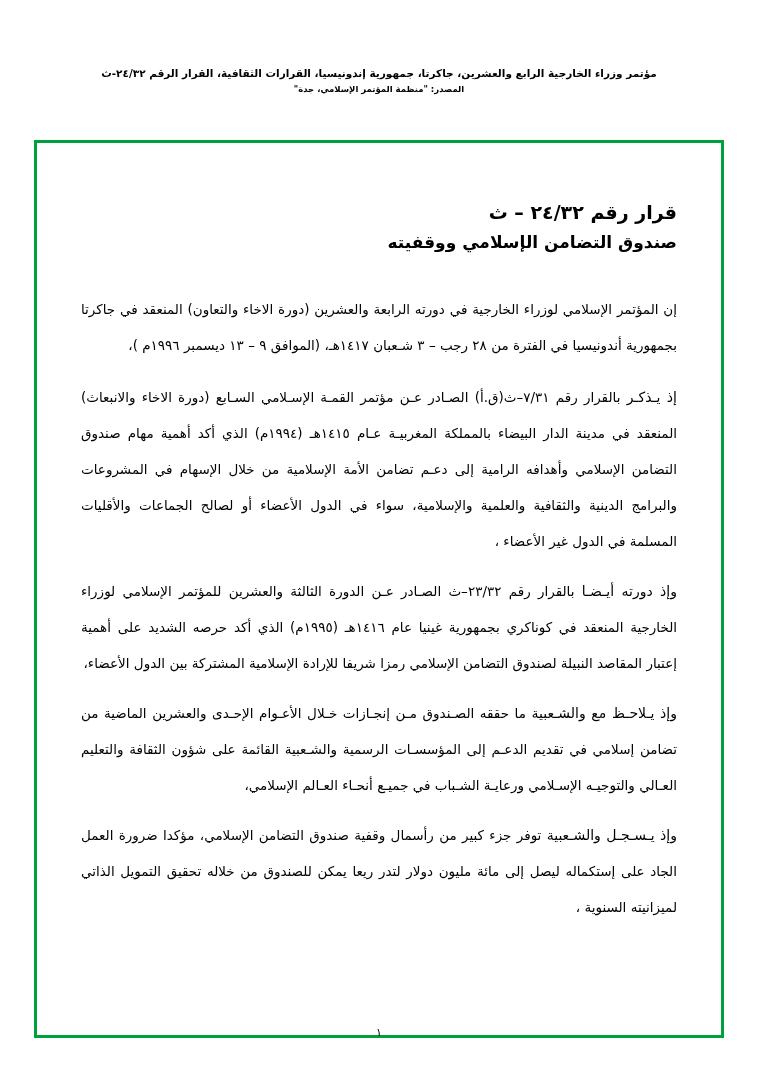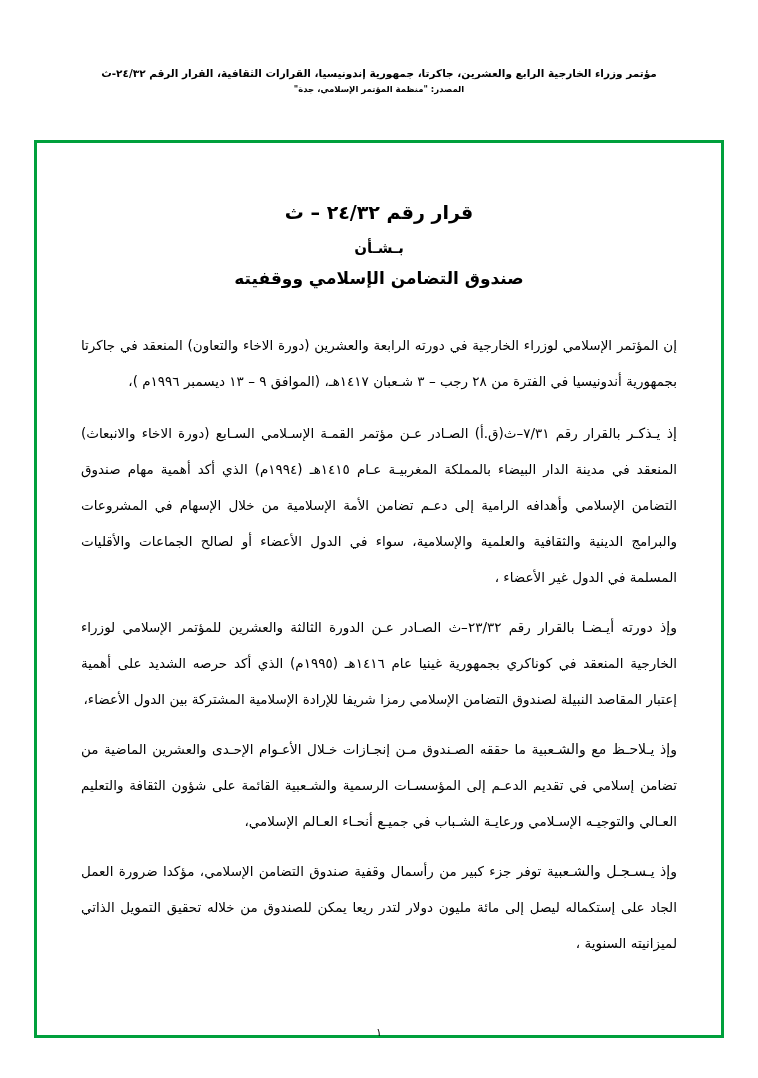--- a/index.html
+++ b/index.html
@@ -53,21 +53,21 @@
     border: 3px solid #00a03c;
     box-sizing: border-box;
   }
   .frame-inner {
     position: absolute;
     top: 0; left: 0; right: 0; bottom: 0;
     padding: 38px 44px 20px 44px;
     box-sizing: border-box;
   }
   .title-block {
-    text-align: center;
+    text-align: right;
     margin-top: 16px;
   }
   .title-main {
     font-size: 19px;
     font-weight: bold;
     letter-spacing: 1px;
     line-height: 30px;
     direction: rtl;
   }
   .title-sub {
@@ -124,21 +124,20 @@
   <div class="doc-header">
     <div class="hdr-line1">مؤتمر وزراء الخارجية الرابع والعشرين، جاكرتا، جمهورية إندونيسيا، القرارات الثقافية، القرار الرقم ٢٤/٣٢-ث</div>
     <div class="hdr-line2">المصدر: "منظمة المؤتمر الإسلامي، جدة"</div>
   </div>
 
   <div class="frame">
     <div class="frame-inner">
 
       <div class="title-block">
         <div class="title-main">قرار رقم ٢٤/٣٢ – ث</div>
-        <div class="title-sub">بـشـأن</div>
         <div class="title-topic">صندوق التضامن الإسلامي ووقفيته</div>
       </div>
 
       <div class="body-text">
 
         <p class="para first"><span>إن المؤتمر الإسلامي لوزراء الخارجية في دورته الرابعة والعشرين  (دورة الاخاء والتعاون) المنعقد في جاكرتا بجمهورية أندونيسيا في الفترة من ٢٨ رجب  –  ٣  شـعبان  ١٤١٧هـ، (الموافق ٩ – ١٣ ديسمبر ١٩٩٦م )،</span></p>
 
         <p class="para"><span class="lead">إذ يـذكـر</span><span> بالقرار رقم ٧/٣١–ث(ق.أ) الصـادر عـن مؤتمر القمـة الإسـلامي السـابع (دورة الاخاء والانبعاث) المنعقد في مدينة الدار البيضاء بالمملكة المغربيـة عـام ١٤١٥هـ (١٩٩٤م) الذي أكد أهمية مهام صندوق التضامن الإسلامي وأهدافه الرامية إلى دعـم تضامن الأمة الإسلامية من خلال الإسهام في المشروعات والبرامج الدينية والثقافية والعلمية والإسلامية، سواء في الدول الأعضاء أو لصالح الجماعات والأقليات المسلمة في الدول غير الأعضاء ،</span></p>
 
         <p class="para"><span class="lead">وإذ دورته أيـضـا</span><span> بالقرار رقم ٢٣/٣٢–ث الصـادر عـن الدورة الثالثة والعشرين للمؤتمر الإسلامي لوزراء الخارجية المنعقد في كوناكري بجمهورية غينيا عام ١٤١٦هـ (١٩٩٥م) الذي أكد حرصه الشديد على أهمية إعتبار المقاصد النبيلة لصندوق التضامن الإسلامي رمزا شريفا للإرادة الإسلامية المشتركة بين الدول الأعضاء،</span></p>

